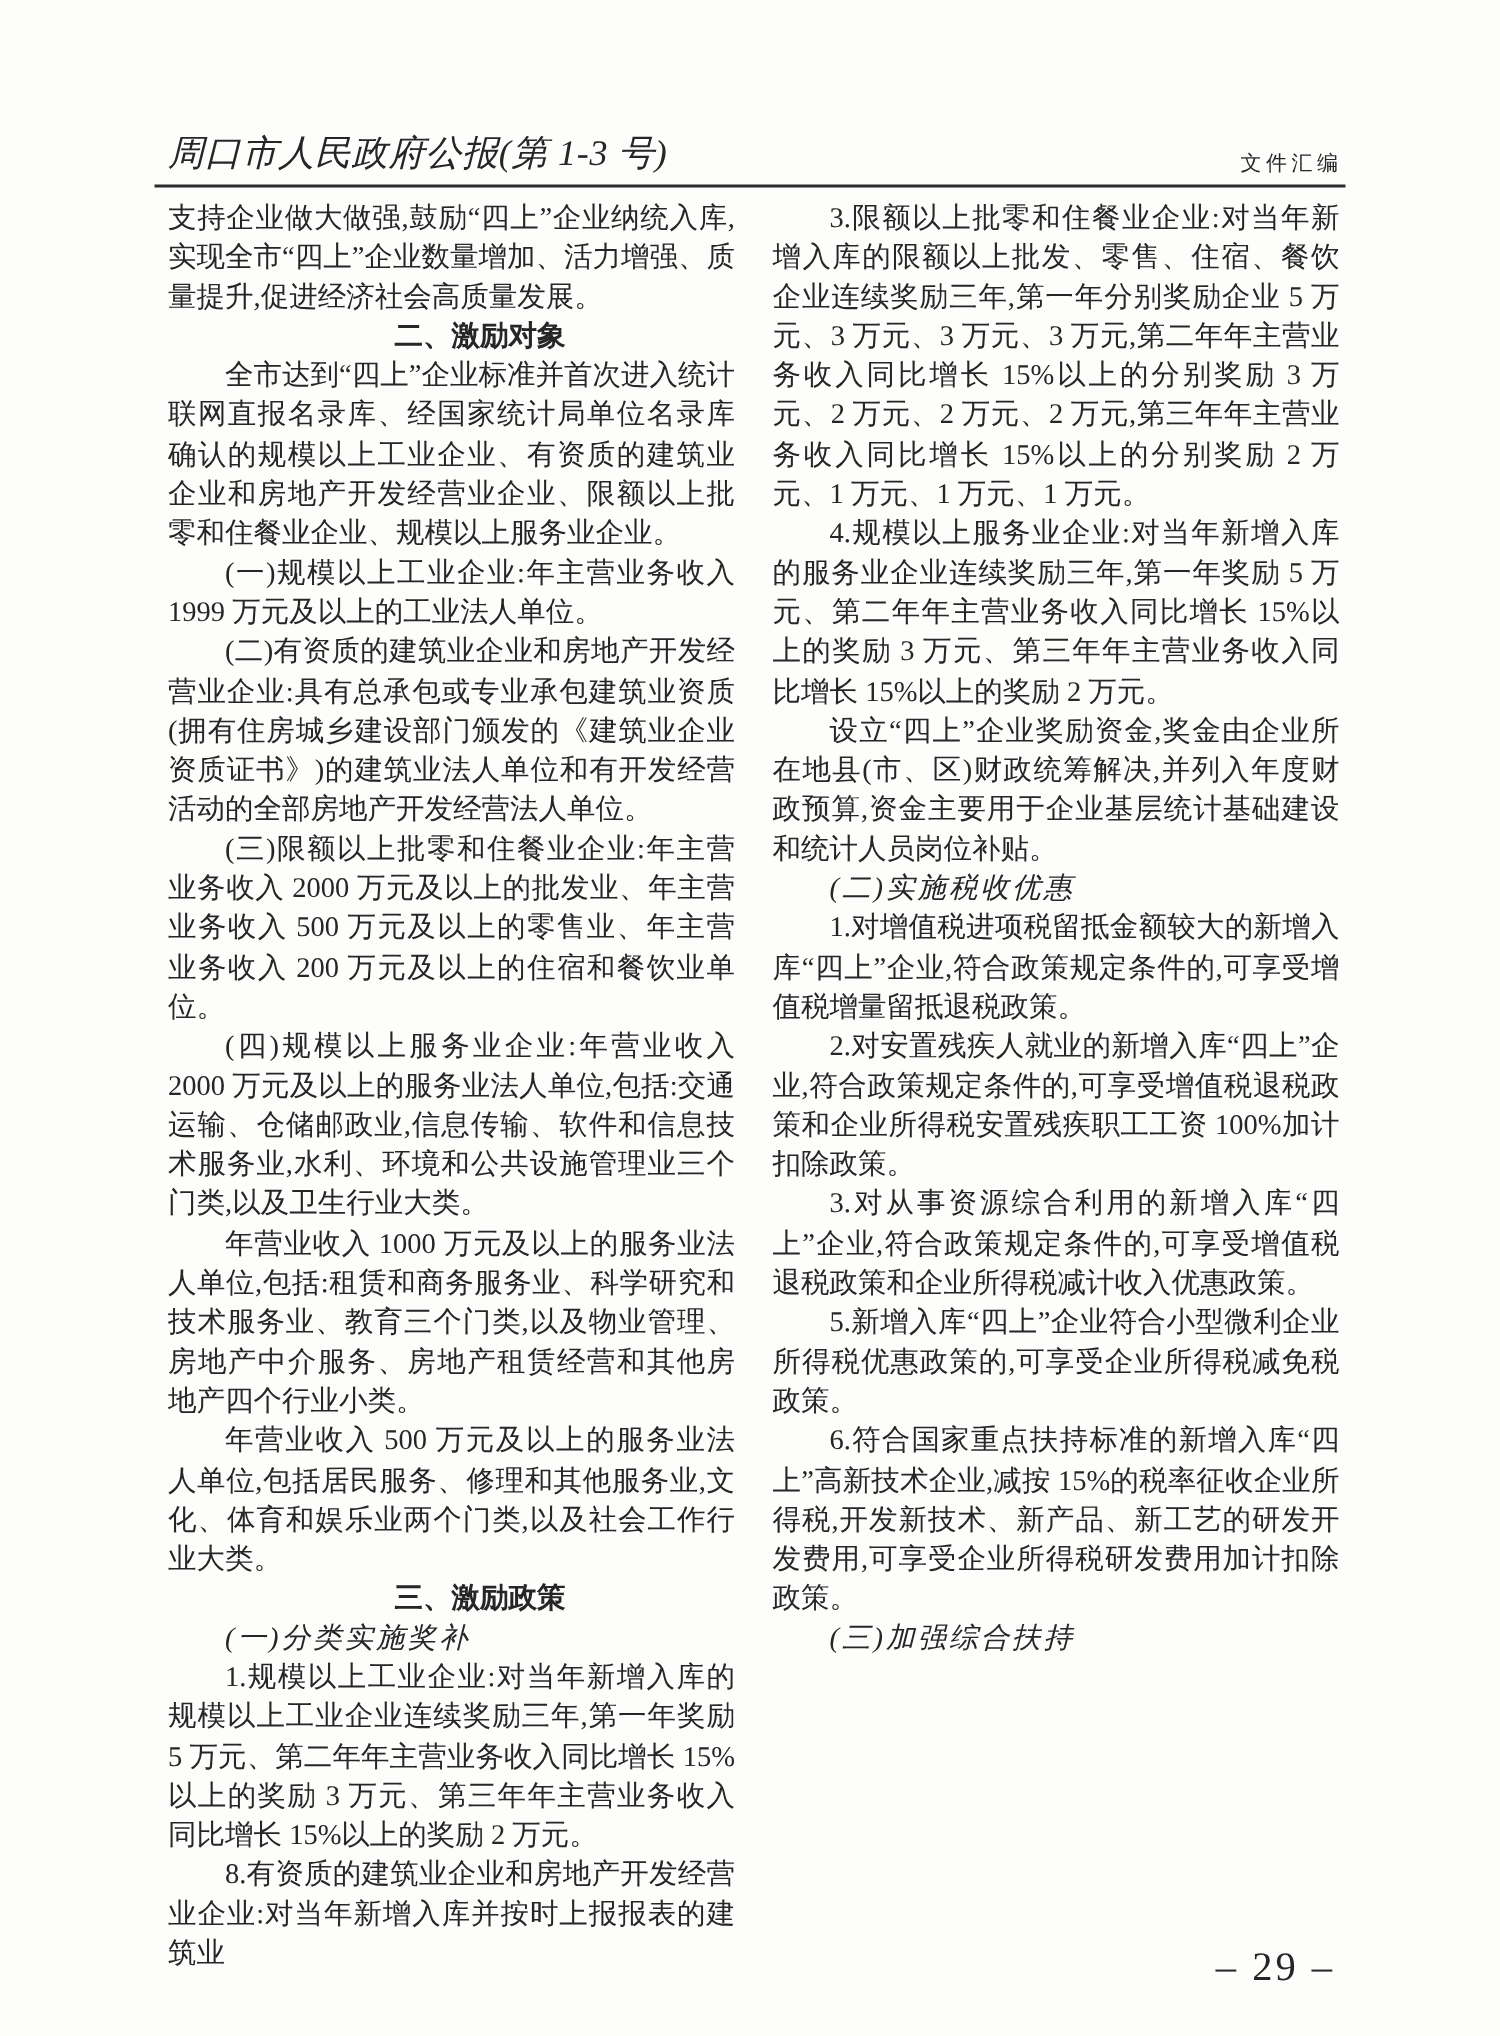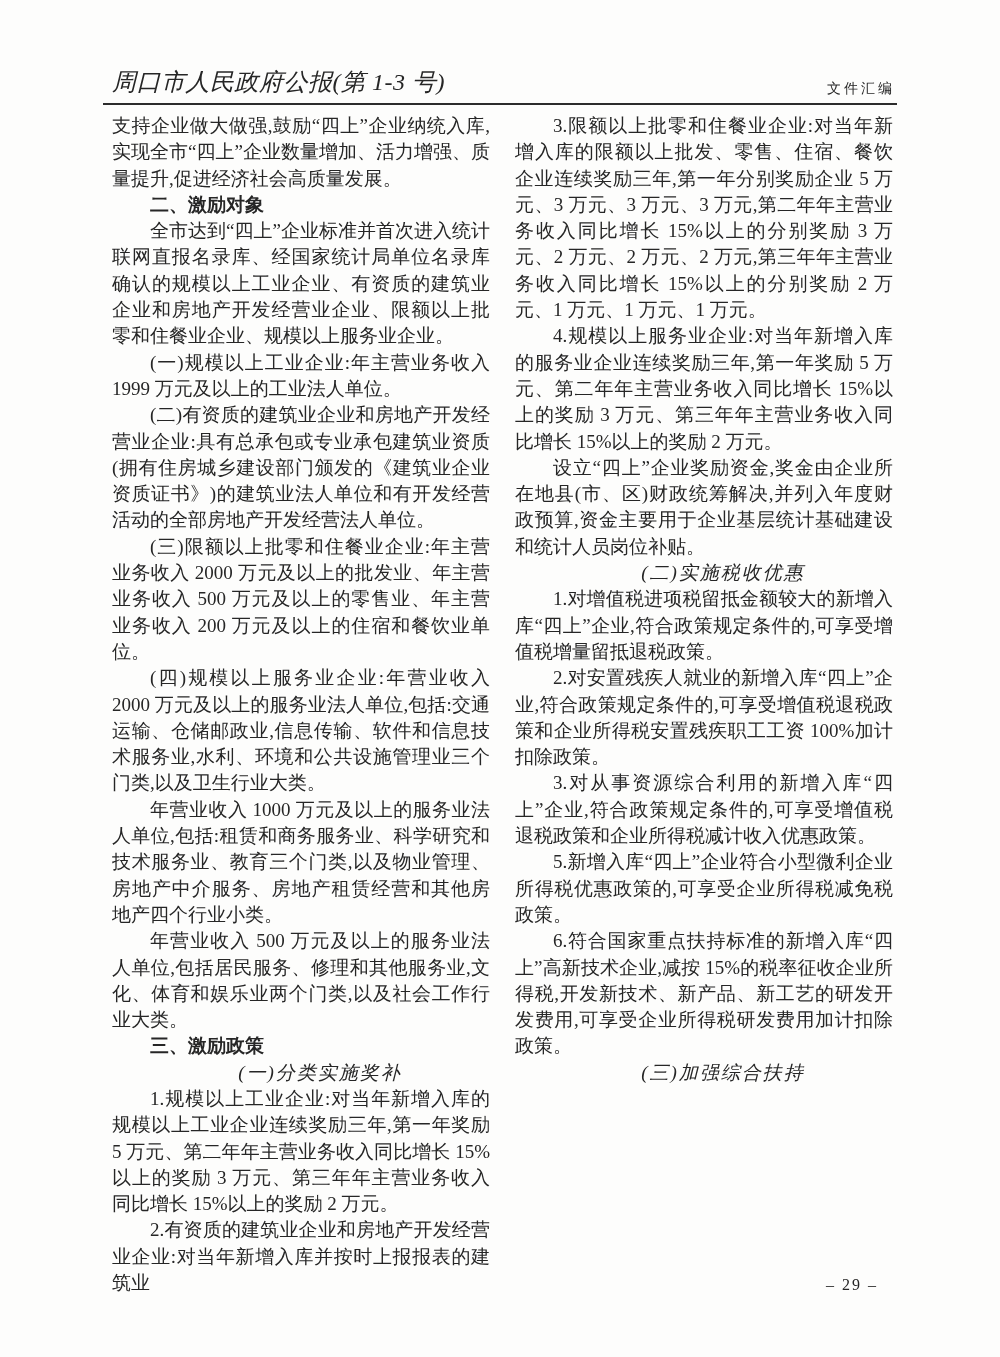--- a/index.html
+++ b/index.html
@@ -4,21 +4,21 @@
 <style>
   html, body { margin: 0; padding: 0; }
   body {
     width: 1000px; height: 1357px;
     background: #fdfdfc;
     position: relative;
     font-family: "Liberation Serif", "DejaVu Serif", serif;
     color: #262626;
     overflow: hidden;
   }
-  .page { position: absolute; inset: 0; }
+  .page { position: absolute; inset: 0; margin-top: 20px; }
 
   .hdr {
     position: absolute;
     left: 112px; right: 105px; top: 66px;
     display: flex;
     justify-content: space-between;
     align-items: flex-end;
   }
   .hdr-title {
     font-style: italic;
@@ -50,33 +50,33 @@
     font-size: 19px;
     line-height: 26.3px;
     text-align: justify;
     text-justify: inter-character;
   }
   .col p { margin: 0; text-indent: 2em; }
   .col p.cont { text-indent: 0; }
   .col p.heading {
     font-weight: bold;
     font-family: "Liberation Sans", "DejaVu Sans", sans-serif;
-    text-align: left;
+    text-align: center;
   }
   .col p.subheading {
     font-style: italic;
     letter-spacing: 2px;
-    text-align: center;
+    text-align: left;
   }
 
   .pagenum {
     position: absolute;
     top: 1276px;
-    right: 122px;
-    font-size: 16px;
+    right: 110px;
+    font-size: 27px;
     letter-spacing: 2px;
     white-space: nowrap;
   }
 </style>
 </head>
 <body>
 
 <div class="page">
 
   <div class="hdr">
@@ -92,21 +92,21 @@
         <p>全市达到“四上”企业标准并首次进入统计联网直报名录库、经国家统计局单位名录库确认的规模以上工业企业、有资质的建筑业企业和房地产开发经营业企业、限额以上批零和住餐业企业、规模以上服务业企业。</p>
         <p>(一)规模以上工业企业:年主营业务收入 1999 万元及以上的工业法人单位。</p>
         <p>(二)有资质的建筑业企业和房地产开发经营业企业:具有总承包或专业承包建筑业资质(拥有住房城乡建设部门颁发的《建筑业企业资质证书》)的建筑业法人单位和有开发经营活动的全部房地产开发经营法人单位。</p>
         <p>(三)限额以上批零和住餐业企业:年主营业务收入 2000 万元及以上的批发业、年主营业务收入 500 万元及以上的零售业、年主营业务收入 200 万元及以上的住宿和餐饮业单位。</p>
         <p>(四)规模以上服务业企业:年营业收入 2000 万元及以上的服务业法人单位,包括:交通运输、仓储邮政业,信息传输、软件和信息技术服务业,水利、环境和公共设施管理业三个门类,以及卫生行业大类。</p>
         <p>年营业收入 1000 万元及以上的服务业法人单位,包括:租赁和商务服务业、科学研究和技术服务业、教育三个门类,以及物业管理、房地产中介服务、房地产租赁经营和其他房地产四个行业小类。</p>
         <p>年营业收入 500 万元及以上的服务业法人单位,包括居民服务、修理和其他服务业,文化、体育和娱乐业两个门类,以及社会工作行业大类。</p>
         <p class="heading">三、激励政策</p>
         <p class="subheading">(一)分类实施奖补</p>
         <p>1.规模以上工业企业:对当年新增入库的规模以上工业企业连续奖励三年,第一年奖励 5 万元、第二年年主营业务收入同比增长 15%以上的奖励 3 万元、第三年年主营业务收入同比增长 15%以上的奖励 2 万元。</p>
-        <p>2.有资质的建筑业企业和房地产开发经营业企业:对当年新增入库并按时上报报表的建筑业</p>
+        <p>8.有资质的建筑业企业和房地产开发经营业企业:对当年新增入库并按时上报报表的建筑业</p>
       </div>
     <div class="col" id="col-right">
         <p>3.限额以上批零和住餐业企业:对当年新增入库的限额以上批发、零售、住宿、餐饮企业连续奖励三年,第一年分别奖励企业 5 万元、3 万元、3 万元、3 万元,第二年年主营业务收入同比增长 15%以上的分别奖励 3 万元、2 万元、2 万元、2 万元,第三年年主营业务收入同比增长 15%以上的分别奖励 2 万元、1 万元、1 万元、1 万元。</p>
         <p>4.规模以上服务业企业:对当年新增入库的服务业企业连续奖励三年,第一年奖励 5 万元、第二年年主营业务收入同比增长 15%以上的奖励 3 万元、第三年年主营业务收入同比增长 15%以上的奖励 2 万元。</p>
         <p>设立“四上”企业奖励资金,奖金由企业所在地县(市、区)财政统筹解决,并列入年度财政预算,资金主要用于企业基层统计基础建设和统计人员岗位补贴。</p>
         <p class="subheading">(二)实施税收优惠</p>
         <p>1.对增值税进项税留抵金额较大的新增入库“四上”企业,符合政策规定条件的,可享受增值税增量留抵退税政策。</p>
         <p>2.对安置残疾人就业的新增入库“四上”企业,符合政策规定条件的,可享受增值税退税政策和企业所得税安置残疾职工工资 100%加计扣除政策。</p>
         <p>3.对从事资源综合利用的新增入库“四上”企业,符合政策规定条件的,可享受增值税退税政策和企业所得税减计收入优惠政策。</p>
         <p>5.新增入库“四上”企业符合小型微利企业所得税优惠政策的,可享受企业所得税减免税政策。</p>

